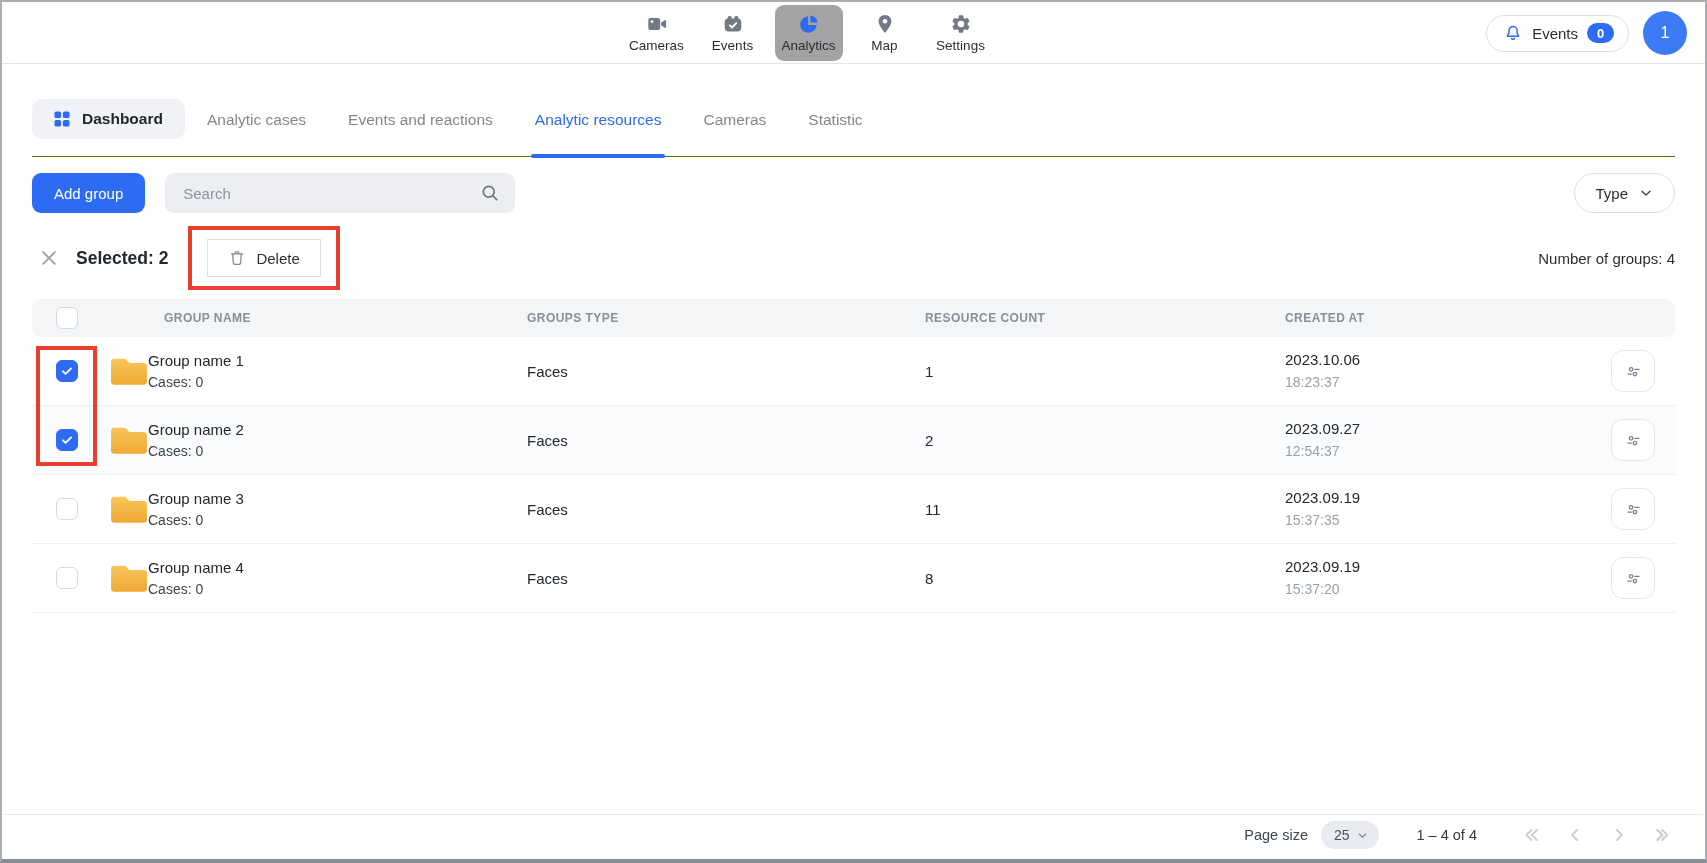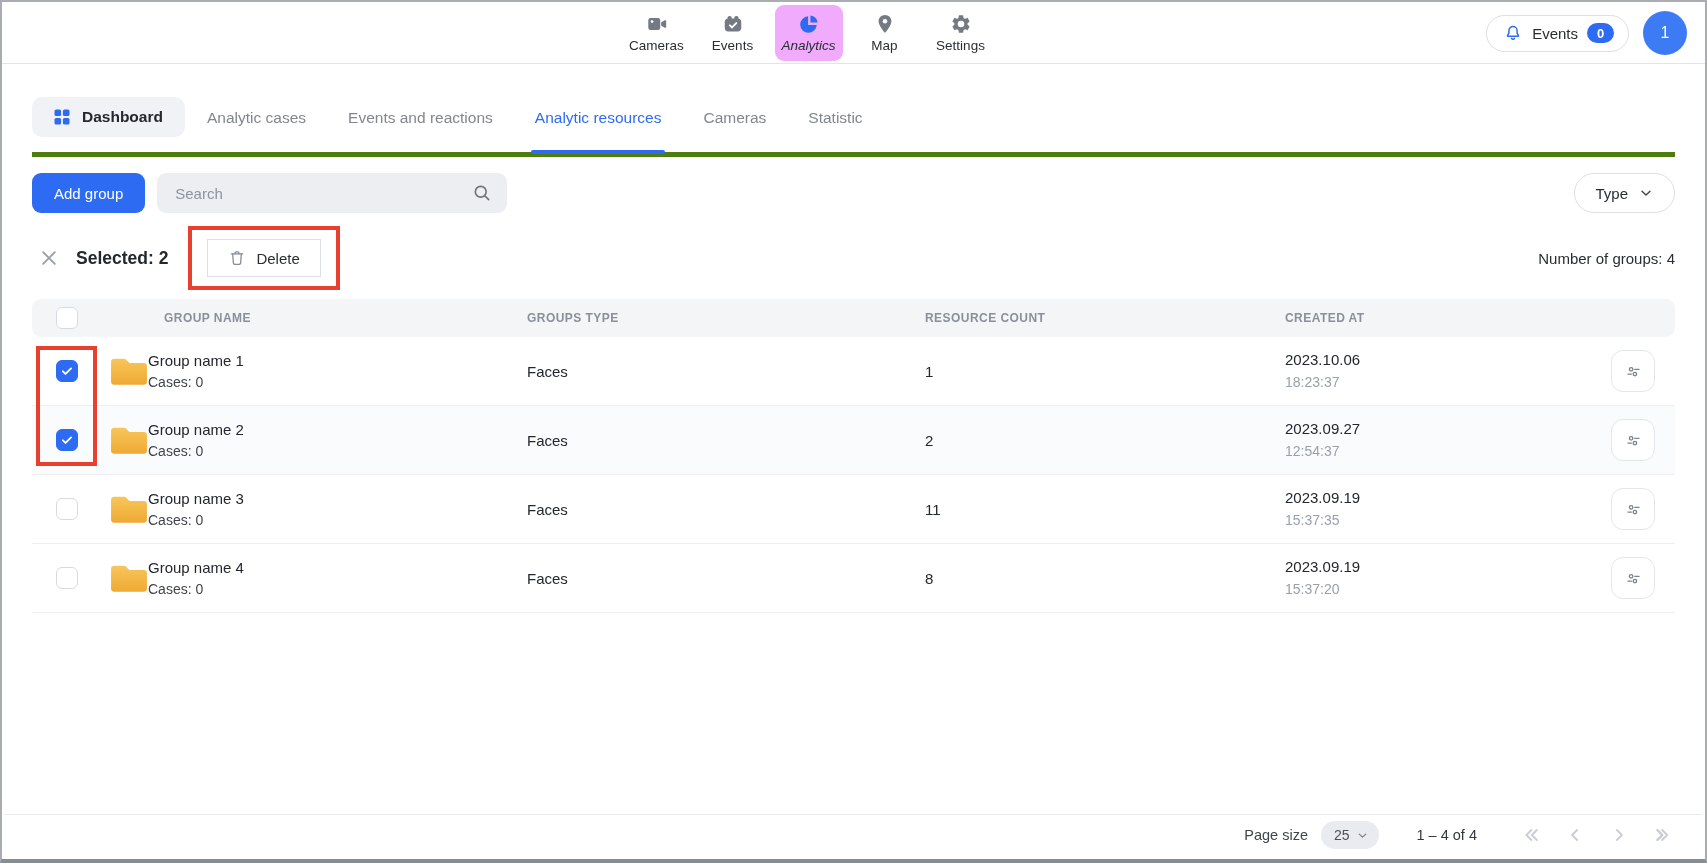--- a/index.html
+++ b/index.html
@@ -16,51 +16,51 @@
   html,body{width:1707px;height:863px;background:#fff;}
   .window{position:relative;width:1707px;height:863px;background:#fff;
     border:2px solid #a9adb3;border-bottom:4px solid #888d93;overflow:hidden;}
 
   
   .topbar{position:relative;height:62px;border-bottom:1px solid #e2e4e8;background:#fff;}
   .main-nav{position:absolute;left:50%;top:3px;transform:translateX(-50%) translateX(-45px);
     display:flex;gap:8px;}
   .nav-item{width:68px;height:56px;display:flex;flex-direction:column;align-items:center;
     justify-content:center;gap:3px;border-radius:9px;cursor:pointer;}
-  .nav-item.active{background:#f0abfc;font-style:italic;}
+  .nav-item.active{background:#a3a3a3;}
   .nav-item .nav-label{font-size:13.5px;color:#2a2e34;}
   .nav-item svg{width:22px;height:22px;}
   .topbar-right{position:absolute;right:18px;top:0;height:62px;display:flex;align-items:center;gap:14px;}
   .events-btn{display:flex;align-items:center;gap:9px;height:37px;padding:0 14px 0 16px;
     background:#fff;border:1px solid var(--btn-border);border-radius:19px;cursor:pointer;}
   .events-btn .ev-label{font-size:15px;color:#2a2e34;}
   .events-badge{min-width:27px;height:20px;border-radius:10px;background:var(--blue);color:#fff;
     font-size:13px;font-weight:bold;display:flex;align-items:center;justify-content:center;padding:0 7px;}
   .avatar{width:44px;height:44px;border-radius:50%;background:#3d7bf5;color:#fff;font-size:16px;
     display:flex;align-items:center;justify-content:center;cursor:pointer;}
 
   
   .content{padding:0 30px;position:relative;}
 
   .tabs-row{margin-top:32px;height:61px;display:flex;align-items:center;
-    border-bottom:5px solid #4d7c0f;position:relative;}
+    border-bottom:1px solid #4d7c0f;position:relative;}
   .dashboard-pill{display:flex;align-items:center;gap:12px;height:40px;padding:0 22px;
     background:#f1f2f5;border:none;border-radius:10px;cursor:pointer;margin-bottom:14px;}
   .dashboard-pill .dash-label{font-size:15.5px;font-weight:600;color:var(--text-dark);}
   .tabs{display:flex;gap:42px;margin-left:22px;height:100%;align-items:center;}
   .tab{position:relative;font-size:15.5px;color:#82878f;cursor:pointer;height:100%;
     display:flex;align-items:center;padding-bottom:12px;}
   .tab.active{color:var(--blue);}
   .tab.active::after{content:"";position:absolute;left:-4px;right:-4px;bottom:-2px;height:4px;
     background:var(--blue);border-radius:3px;}
 
   .toolbar{margin-top:16px;display:flex;align-items:center;}
   .add-group-btn{height:40px;padding:0 22px;background:var(--blue);color:#fff;border:none;
     border-radius:9px;font-size:15px;cursor:pointer;}
-  .search-box{position:relative;margin-left:12px;width:350px;}
+  .search-box{position:relative;margin-left:20px;width:350px;}
   .search-box input{width:100%;height:40px;background:#eceef1;border:none;border-radius:9px;
     padding:0 44px 0 18px;font-size:15px;color:#2a2e34;outline:none;}
   .search-box input::placeholder{color:#8d949e;}
   .search-box svg{position:absolute;right:15px;top:10px;width:20px;height:20px;}
   .type-btn{margin-left:auto;height:40px;padding:0 20px;display:flex;align-items:center;gap:10px;
     background:#fff;border:1px solid var(--btn-border);border-radius:20px;font-size:15px;
     color:#2a2e34;cursor:pointer;}
 
   .selection-row{margin-top:12px;height:66px;display:flex;align-items:center;}
   .clear-selection{width:20px;height:20px;margin-left:7px;cursor:pointer;display:flex;}

